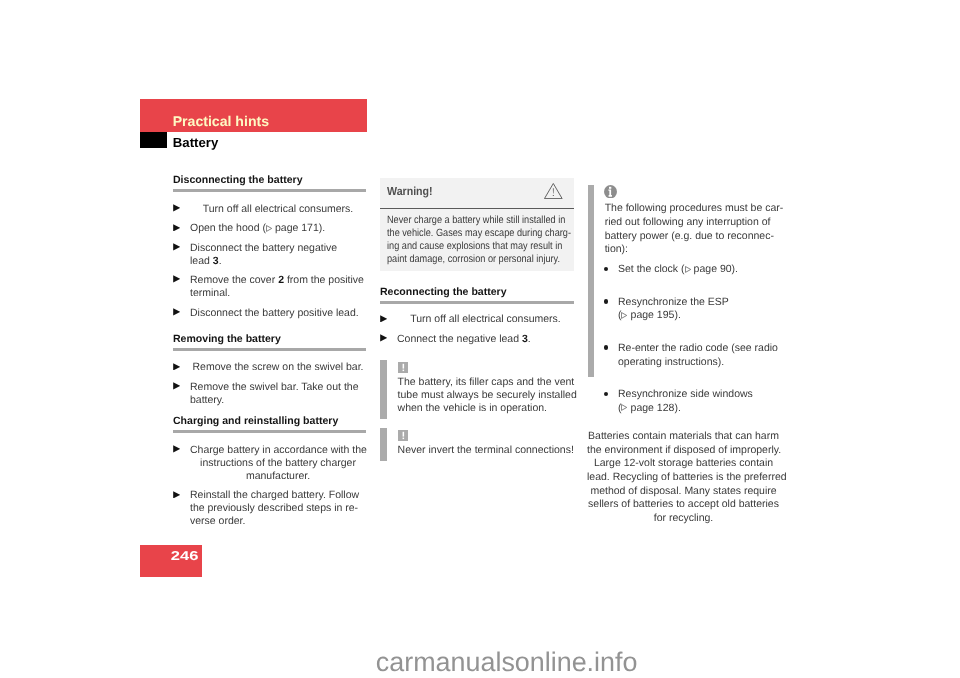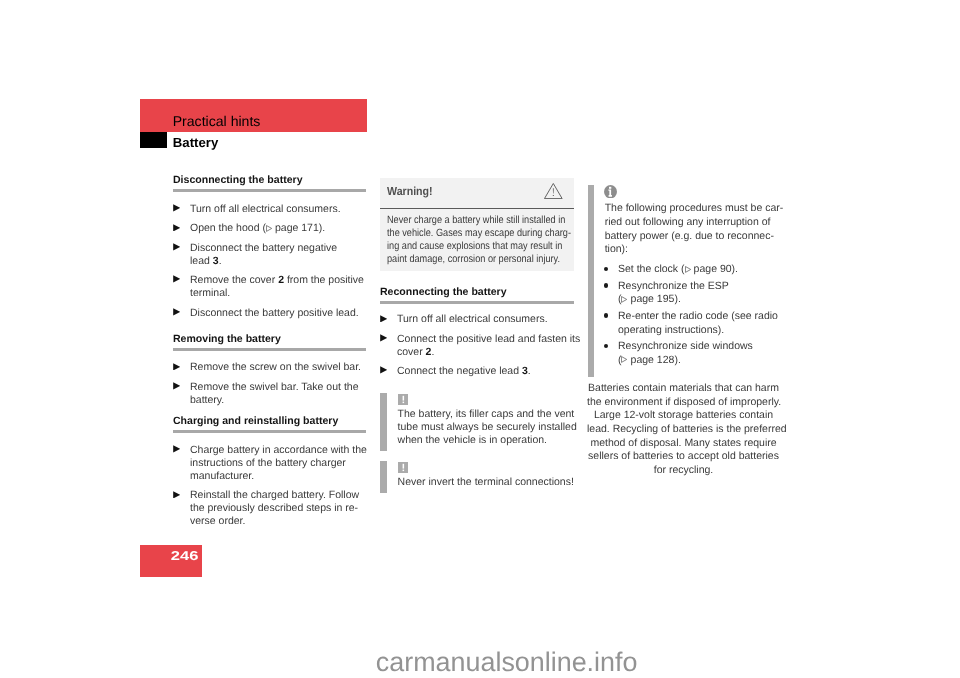--- a/index.html
+++ b/index.html
@@ -4,48 +4,48 @@
 <title>Practical hints - Battery</title>
 <style>
   html,body{margin:0;padding:0;}
   body{width:960px;height:678px;background:#ffffff;
        font-family:"Liberation Sans",sans-serif;overflow:hidden;
        -webkit-font-smoothing:antialiased;text-rendering:geometricPrecision;}
   .page{position:relative;width:960px;height:678px;background:#fff;filter:opacity(1);}
 
   
   .hdr-red{position:absolute;left:140px;top:98.8px;width:227px;height:33.2px;background:#e8444a;}
-  .hdr-red .lbl{position:absolute;left:32.7px;top:15.7px;color:#000000;font-weight:normal;
+  .hdr-red .lbl{position:absolute;left:32.7px;top:15.7px;color:#fef9c3;font-weight:bold;
                 font-size:14.1px;line-height:15px;}
   .hdr-black{position:absolute;left:140px;top:132px;width:26.7px;height:16.1px;background:#000;}
   .hdr-title{position:absolute;left:172.8px;top:134.9px;font-weight:bold;font-size:13.2px;
              line-height:15px;color:#000;}
 
   
   .col{position:absolute;}
   .col1{left:173px;top:175.2px;width:193px;}
   .col2{left:380px;top:178.1px;width:194px;}
   .col3{left:587px;top:187px;width:193px;}
 
   .sec-h{font-size:10.55px;font-weight:bold;color:#141414;
          padding-bottom:2.9px;border-bottom:3px solid #a8a8a8;line-height:11px;
          white-space:nowrap;}
 
   .alist{margin:0;padding:0;}
-  .alist > .ai:first-child{margin-top:10.7px;}
+  .alist > .ai:first-child{margin-top:10.7px;text-align:center;}
   .alist2 > .ai:first-child{margin-top:8.9px;}
   .ai{position:relative;padding-left:17px;font-size:10.5px;line-height:13.1px;
       color:#3a3a3a;margin-top:6.3px;white-space:nowrap;}
   .ai .mk{position:absolute;left:0px;top:1.4px;line-height:0;}
   .b{font-weight:bold;color:#151515;}
 
   .dlist{margin:0;padding:0;}
   .dlist > .di:first-child{margin-top:6.4px;}
   .di{position:relative;padding-left:13.3px;font-size:10.5px;line-height:13.6px;
-      color:#3a3a3a;margin-top:3px;white-space:nowrap;}
+      color:#3a3a3a;margin-top:19px;white-space:nowrap;}
   .di .dot{position:absolute;left:-0.7px;top:3.4px;width:4.4px;height:4.4px;border-radius:50%;
            background:#1a1a1a;}
 
   
   .warnbox{background:#f2f2f2;padding:4.4px 7px 5.3px 7px;width:180.2px;}
   .warnbox .wrow{position:relative;height:15px;}
   .warnbox .wtitle{font-size:11.8px;font-weight:bold;color:#4f4f4f;line-height:15px;
                    display:inline-block;transform:scaleX(.9);transform-origin:left center;}
   .warnbox .wicon{position:absolute;right:4.3px;top:0.8px;line-height:0;}
   .warnbox .wrule{border-top:1.6px solid #5a5a5a;margin:10.2px -7px 5px -7px;}
@@ -178,27 +178,20 @@
           <span class="ln">paint damage, corrosion or personal injury.</span>
         </p>
       </div>
       <div class="sec-h" style="margin-top:16.0px">Reconnecting the battery</div>
       <div class="alist alist2">
         <div class="ai">
           <span class="mk"><svg width="7.4" height="7.6" viewBox="0 0 7.4 7.6">
               <path d="M0.2 0.15 L7.2 3.8 L0.2 7.45 Z" fill="#121212"></path>
             </svg></span>
           <span class="ln" style="display:block"><span>Turn off all electrical consumers.</span></span>
-        </div>
-        <div class="ai">
-          <span class="mk"><svg width="7.4" height="7.6" viewBox="0 0 7.4 7.6">
-              <path d="M0.2 0.15 L7.2 3.8 L0.2 7.45 Z" fill="#121212"></path>
-            </svg></span>
-          <span class="ln" style="display:block"><span>Connect the positive lead and fasten its</span></span>
-          <span class="ln" style="display:block"><span>cover </span><span class="b">2</span><span>.</span></span>
         </div>
         <div class="ai">
           <span class="mk"><svg width="7.4" height="7.6" viewBox="0 0 7.4 7.6">
               <path d="M0.2 0.15 L7.2 3.8 L0.2 7.45 Z" fill="#121212"></path>
             </svg></span>
           <span class="ln" style="display:block"><span>Connect the negative lead </span><span class="b">3</span><span>.</span></span>
         </div>
       </div>
       <div class="note" style="margin-top:14.8px">
         <div class="bar"></div>

